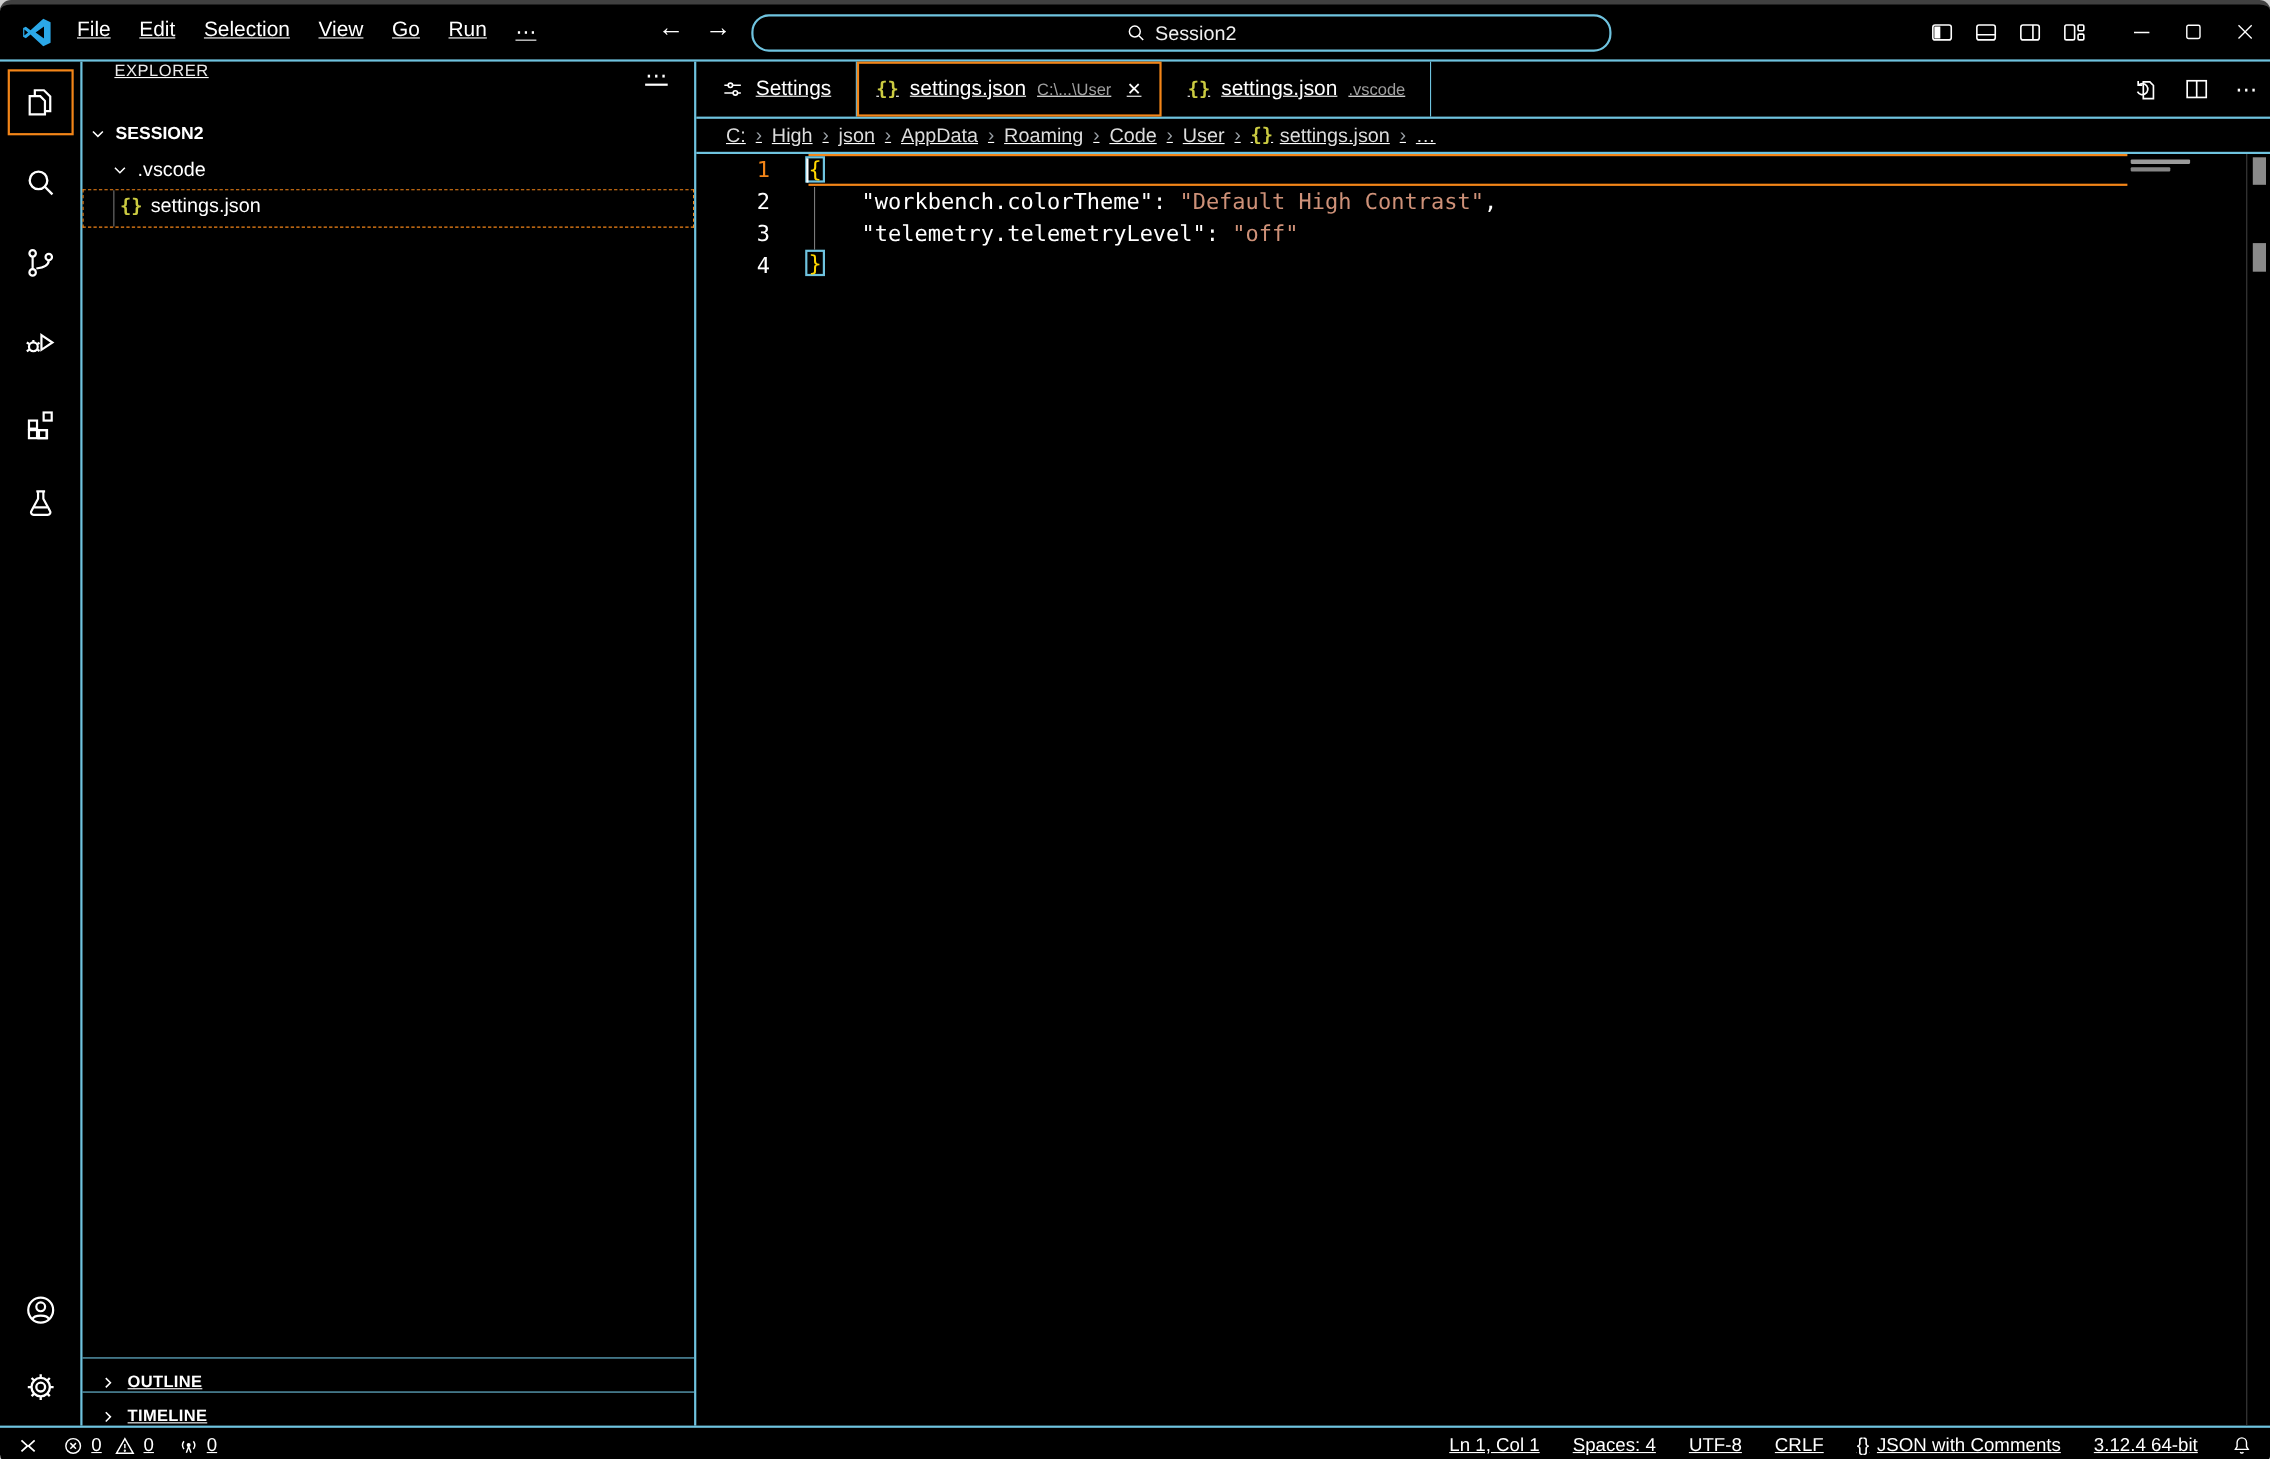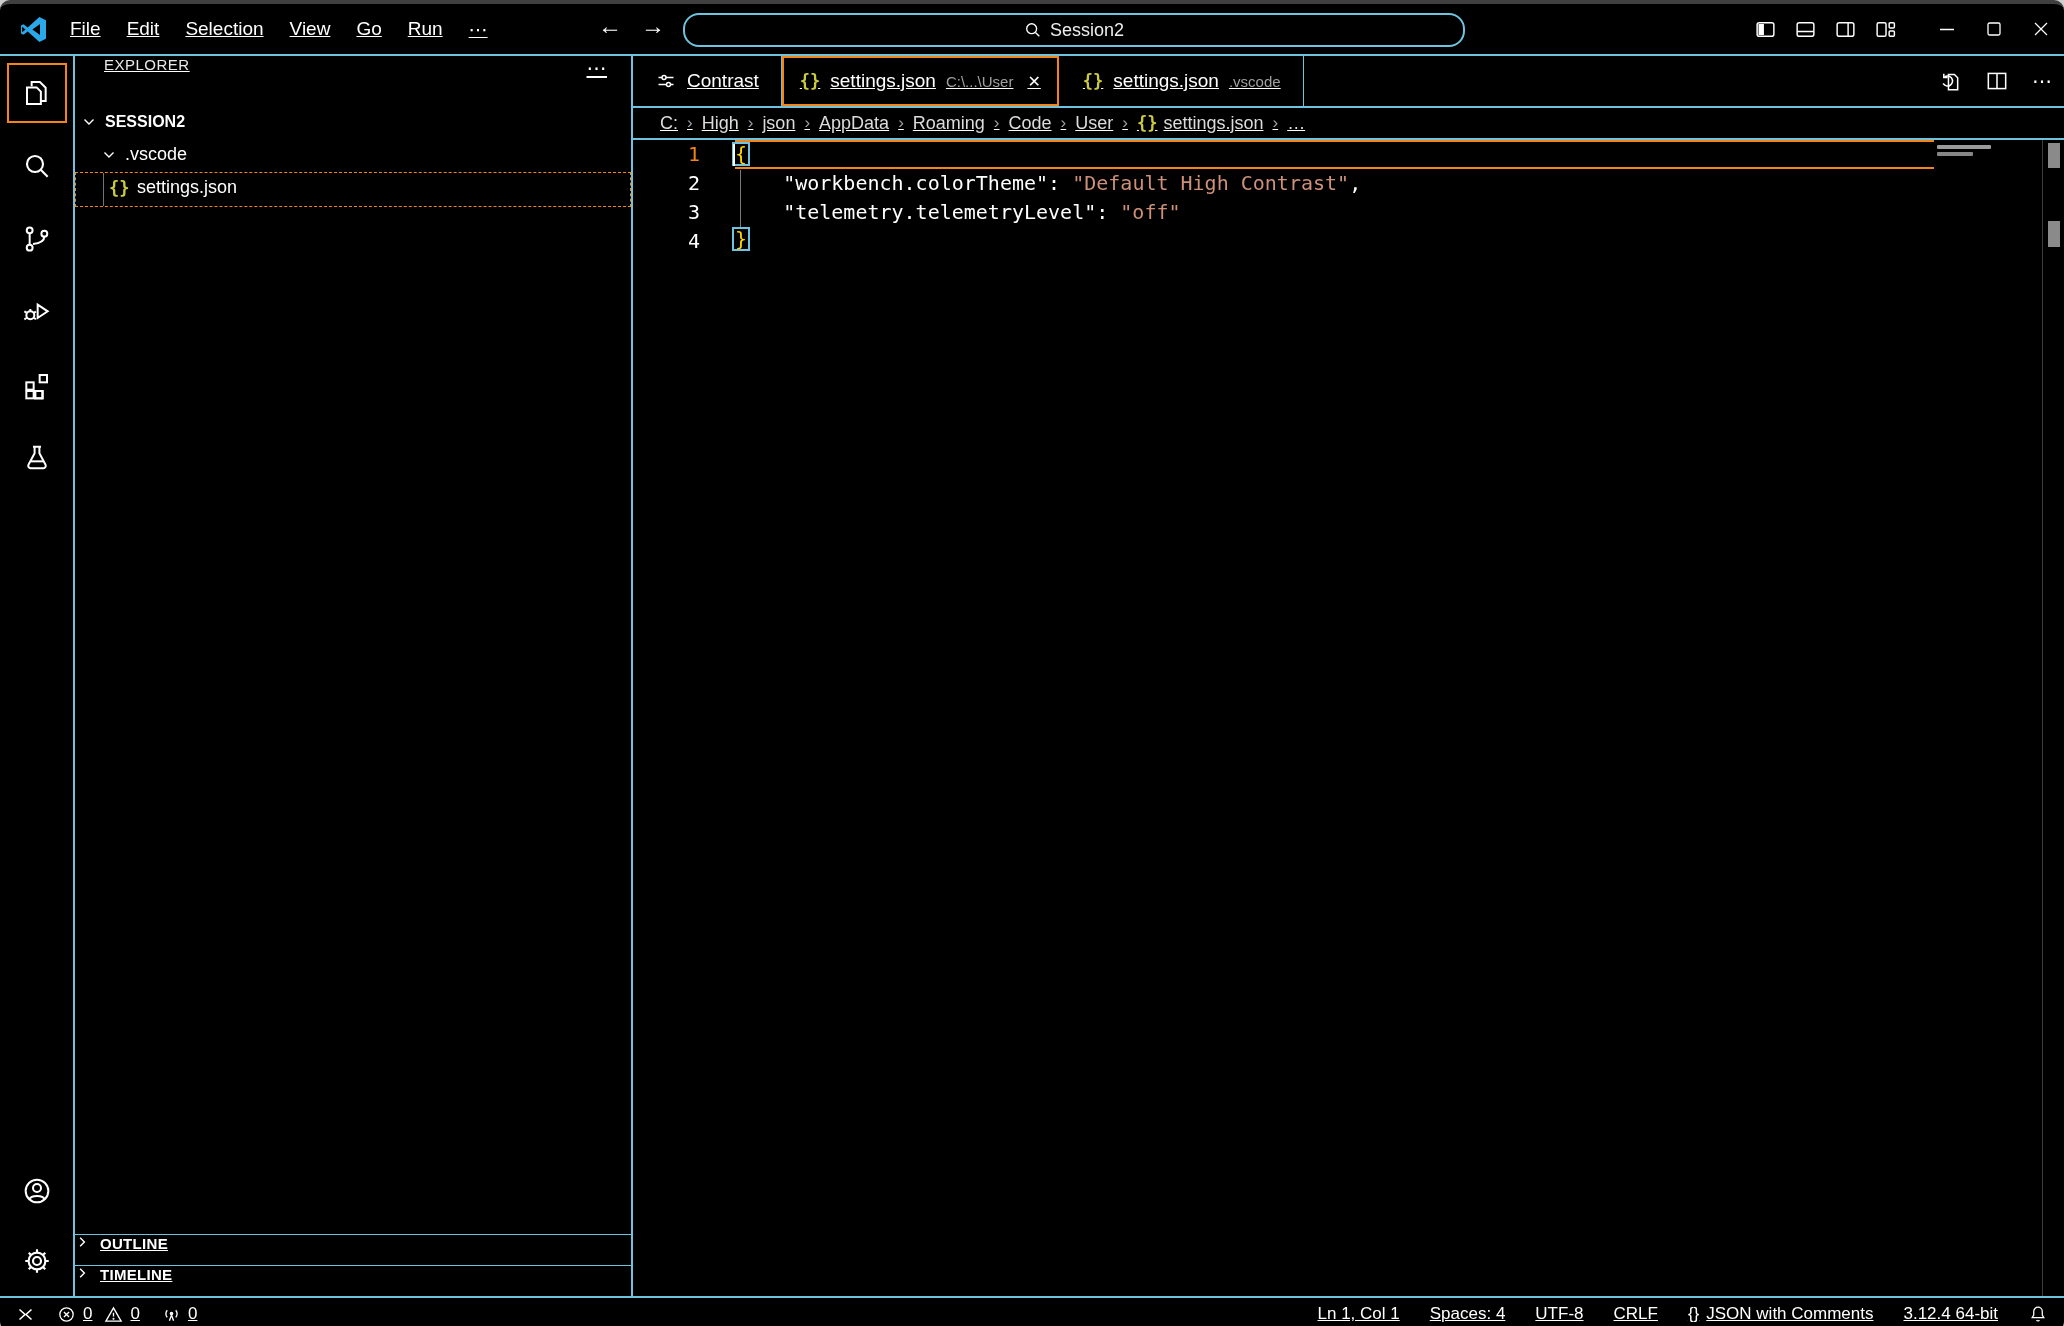--- a/index.html
+++ b/index.html
@@ -46,21 +46,21 @@
   .row-settings{border:1px dashed var(--accent,#F38518)}
   .row-settings .ficon{position:absolute;left:33px;top:5px}
   .row-settings .lbl{left:61px;top:4px}
   .row-settings .guide{position:absolute;left:27px;top:0;bottom:0;width:1px;background:#9a9a9a;opacity:.75}
   .row-hello .ficon{position:absolute;left:19px;top:6px}
   .row-hello .lbl{left:48px}
   .json-glyph{color:var(--json-icon,#CBCB41);font-weight:bold;font-size:17px;
     font-family:"DejaVu Sans Mono",monospace}
   .sb-bottom{margin-top:auto}
   .panel-row{height:30px;border-top:1px solid var(--border,#6FC3DF);display:flex;
-    align-items:flex-start;gap:10px;font-size:15px;font-weight:bold;letter-spacing:.3px}
+    align-items:flex-end;gap:10px;padding-left:16px;font-size:15px;font-weight:bold;letter-spacing:.3px}
   
   .editor{flex:1;display:flex;flex-direction:column;min-width:0}
   .tabbar{position:relative;height:50px;display:flex;border-bottom:2px solid var(--border,#6FC3DF)}
   .tab{display:flex;align-items:center;gap:10px;padding:0 22px;font-size:19px;
     border-right:1px solid var(--border,#6FC3DF)}
   .tab .desc{font-size:15px;color:var(--muted,#A0A0A0)}
   .tab.active{border:2px solid var(--accent,#F38518);padding:0 16px;margin-right:2px}
   .tab .close{font-size:16px;color:#fff;margin-left:4px}
   .ed-actions{position:absolute;right:12px;top:0;height:50px;display:flex;align-items:center;gap:22px}
   .ed-actions .more{font-size:20px;color:#fff}
@@ -339,21 +339,21 @@
         <div class="tab">
           <span>
             <svg width="22" height="22" viewBox="0 0 22 22">
                 <g stroke="#fff" stroke-width="1.5" fill="none">
                   <path d="M3.5 7.5h15M3.5 14.5h15"></path>
                   <circle cx="9" cy="7.5" r="2" fill="#000"></circle>
                   <circle cx="13.5" cy="14.5" r="2" fill="#000"></circle>
                 </g>
               </svg>
           </span>
-          <span>Contrast</span>
+          <span>Settings</span>
         </div>
         <div class="tab active">
           <span class="json-glyph">{}</span>
           <span>settings.json</span>
           <span class="desc">C:\...\User</span>
           <span class="close">✕</span>
         </div>
         <div class="tab">
           <span class="json-glyph">{}</span>
           <span>settings.json</span>

